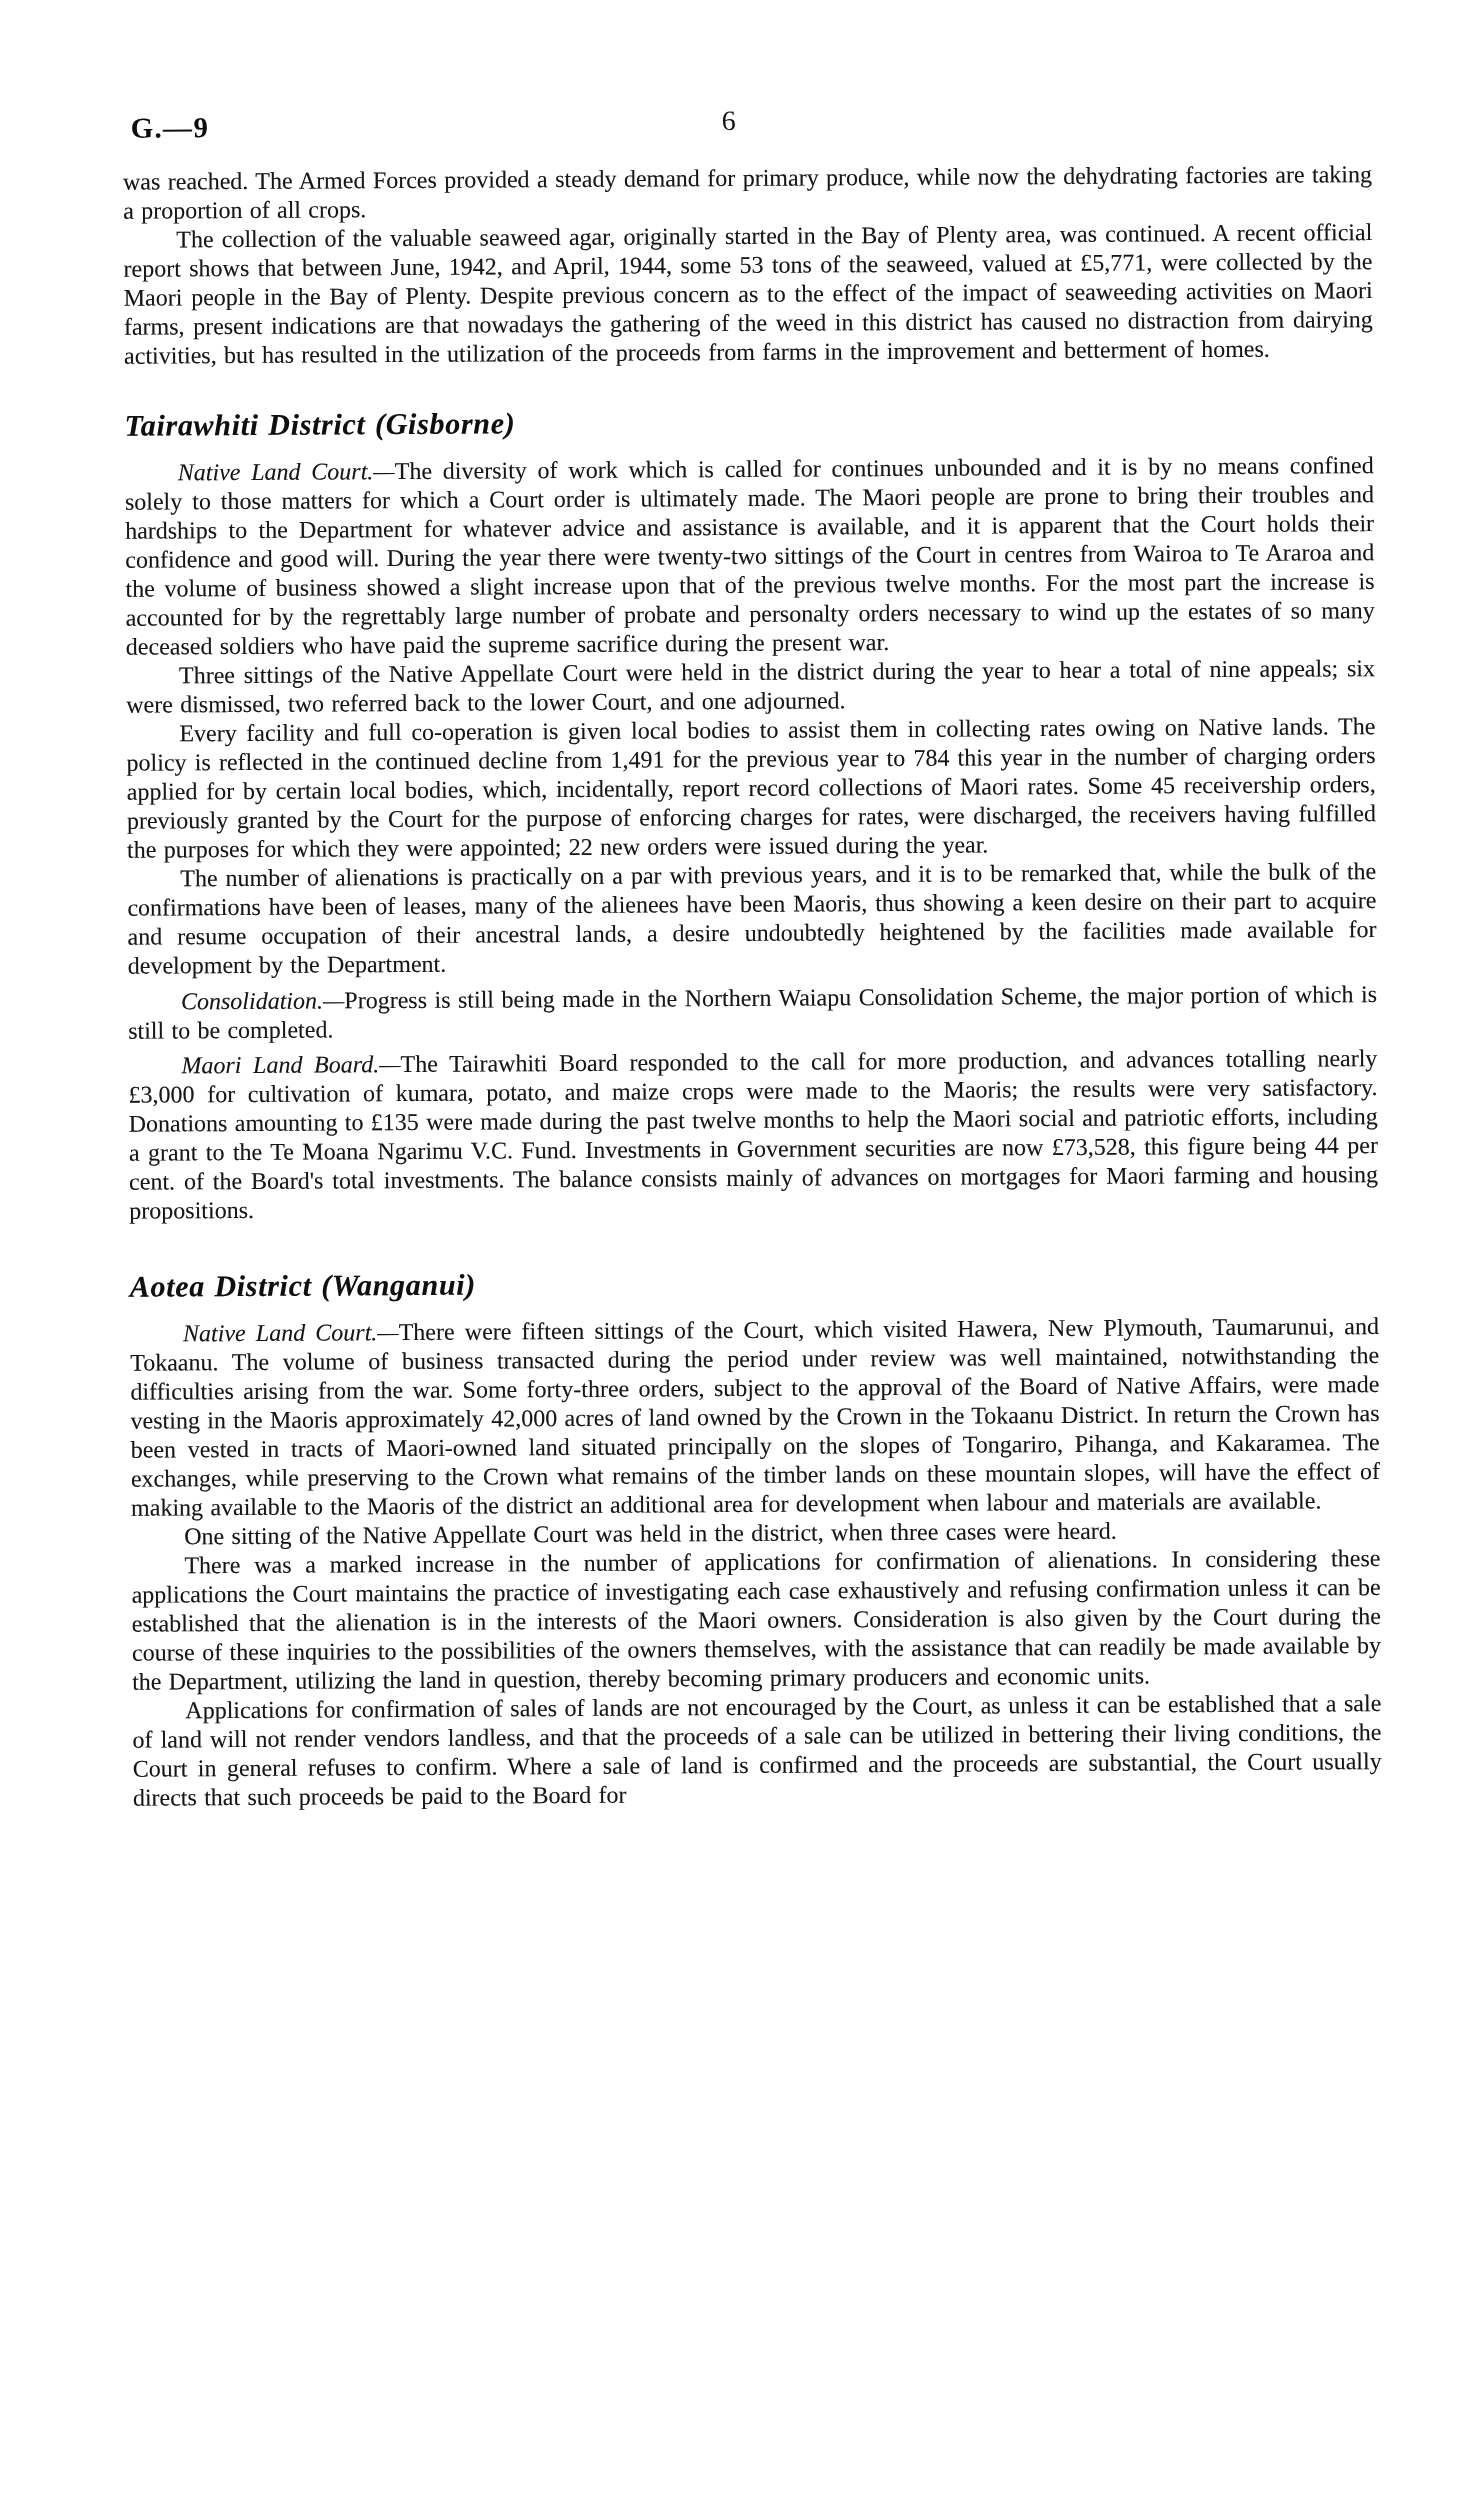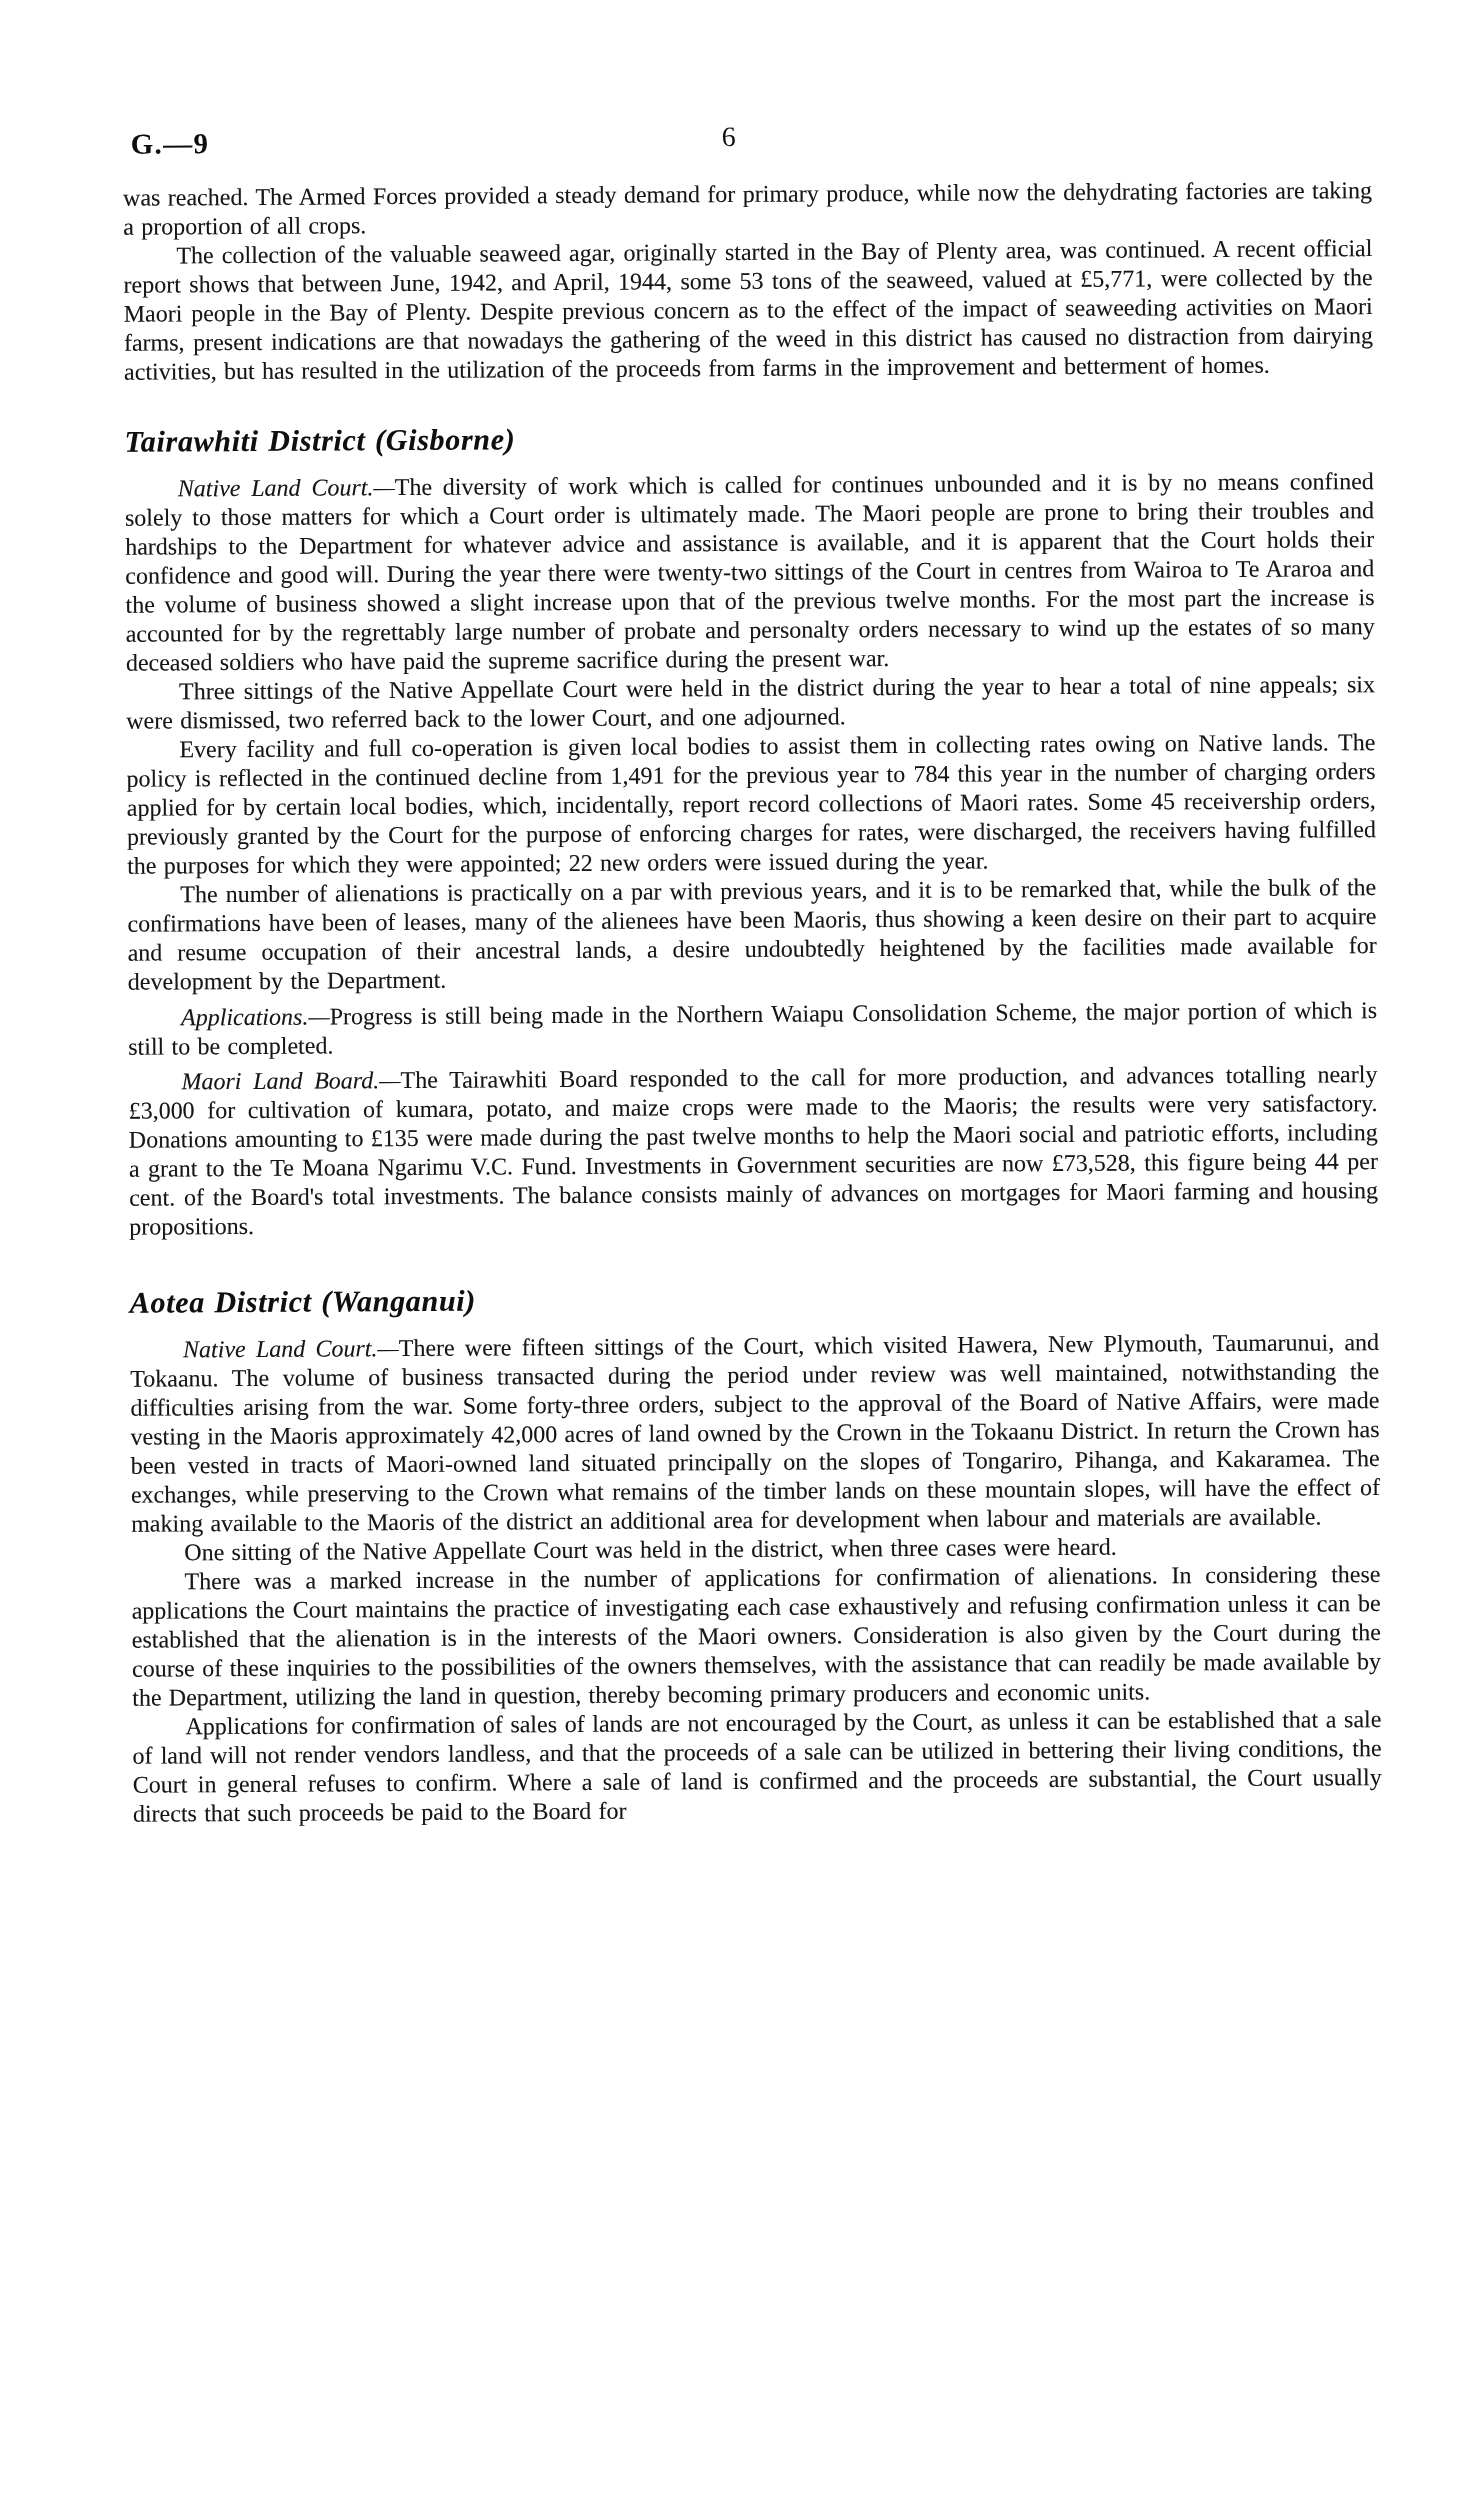--- a/index.html
+++ b/index.html
@@ -12,21 +12,20 @@
     height: 2512px;
     position: relative;
     overflow: hidden;
     font-family: "Liberation Serif", "DejaVu Serif", serif;
     color: #141414;
   }
   .page {
     position: absolute;
     inset: 0;
     background: #ffffff;
-    margin-top: 16px;
   }
   
   .sheet {
     position: absolute;
     inset: 0;
     transform: rotate(-0.35deg);
     transform-origin: 50% 40%;
   }
   .page-header {
     position: absolute;
@@ -109,21 +108,21 @@
           <p class="para">The collection of the valuable seaweed agar, originally started in the Bay of Plenty area, was continued.  A recent official report shows that between June, 1942, and April, 1944, some 53 tons of the seaweed, valued at £5,771, were collected by the Maori people in the Bay of Plenty.  Despite previous concern as to the effect of the impact of seaweeding activities on Maori farms, present indications are that nowadays the gathering of the weed in this district has caused no distraction from dairying activities, but has resulted in the utilization of the proceeds from farms in the improvement and betterment of homes.</p>
         </div>
 
       <section class="district first">
         <h2 class="district-heading">Tairawhiti District (Gisborne)</h2>
         <div class="district-body">
             <p class="para has-lead"><em class="lead">Native Land Court.—</em>The diversity of work which is called for continues unbounded and it is by no means confined solely to those matters for which a Court order is ultimately made.  The Maori people are prone to bring their troubles and hardships to the Department for whatever advice and assistance is available, and it is apparent that the Court holds their confidence and good will.  During the year there were twenty-two sittings of the Court in centres from Wairoa to Te Araroa and the volume of business showed a slight increase upon that of the previous twelve months.  For the most part the increase is accounted for by the regrettably large number of probate and personalty orders necessary to wind up the estates of so many deceased soldiers who have paid the supreme sacrifice during the present war.</p>
             <p class="para">Three sittings of the Native Appellate Court were held in the district during the year to hear a total of nine appeals; six were dismissed, two referred back to the lower Court, and one adjourned.</p>
             <p class="para">Every facility and full co-operation is given local bodies to assist them in collecting rates owing on Native lands.  The policy is reflected in the continued decline from 1,491 for the previous year to 784 this year in the number of charging orders applied for by certain local bodies, which, incidentally, report record collections of Maori rates.  Some 45 receivership orders, previously granted by the Court for the purpose of enforcing charges for rates, were discharged, the receivers having fulfilled the purposes for which they were appointed; 22 new orders were issued during the year.</p>
             <p class="para">The number of alienations is practically on a par with previous years, and it is to be remarked that, while the bulk of the confirmations have been of leases, many of the alienees have been Maoris, thus showing a keen desire on their part to acquire and resume occupation of their ancestral lands, a desire undoubtedly heightened by the facilities made available for development by the Department.</p>
-            <p class="para has-lead"><em class="lead">Applications.—</em>Progress is still being made in the Northern Waiapu Consolidation Scheme, the major portion of which is still to be completed.</p>
+            <p class="para has-lead"><em class="lead">Consolidation.—</em>Progress is still being made in the Northern Waiapu Consolidation Scheme, the major portion of which is still to be completed.</p>
             <p class="para has-lead"><em class="lead">Maori Land Board.—</em>The Tairawhiti Board responded to the call for more production, and advances totalling nearly £3,000 for cultivation of kumara, potato, and maize crops were made to the Maoris; the results were very satisfactory.  Donations amounting to £135 were made during the past twelve months to help the Maori social and patriotic efforts, including a grant to the Te Moana Ngarimu V.C. Fund.  Investments in Government securities are now £73,528, this figure being 44 per cent. of the Board's total investments.  The balance consists mainly of advances on mortgages for Maori farming and housing propositions.</p>
           </div>
       </section>
 
       <section class="district second">
         <h2 class="district-heading">Aotea District (Wanganui)</h2>
         <div class="district-body">
             <p class="para has-lead"><em class="lead">Native Land Court.—</em>There were fifteen sittings of the Court, which visited Hawera, New Plymouth, Taumarunui, and Tokaanu.  The volume of business transacted during the period under review was well maintained, notwithstanding the difficulties arising from the war.  Some forty-three orders, subject to the approval of the Board of Native Affairs, were made vesting in the Maoris approximately 42,000 acres of land owned by the Crown in the Tokaanu District.  In return the Crown has been vested in tracts of Maori-owned land situated principally on the slopes of Tongariro, Pihanga, and Kakaramea.  The exchanges, while preserving to the Crown what remains of the timber lands on these mountain slopes, will have the effect of making available to the Maoris of the district an additional area for development when labour and materials are available.</p>
             <p class="para">One sitting of the Native Appellate Court was held in the district, when three cases were heard.</p>
             <p class="para">There was a marked increase in the number of applications for confirmation of alienations.  In considering these applications the Court maintains the practice of investigating each case exhaustively and refusing confirmation unless it can be established that the alienation is in the interests of the Maori owners.  Consideration is also given by the Court during the course of these inquiries to the possibilities of the owners themselves, with the assistance that can readily be made available by the Department, utilizing the land in question, thereby becoming primary producers and economic units.</p>

